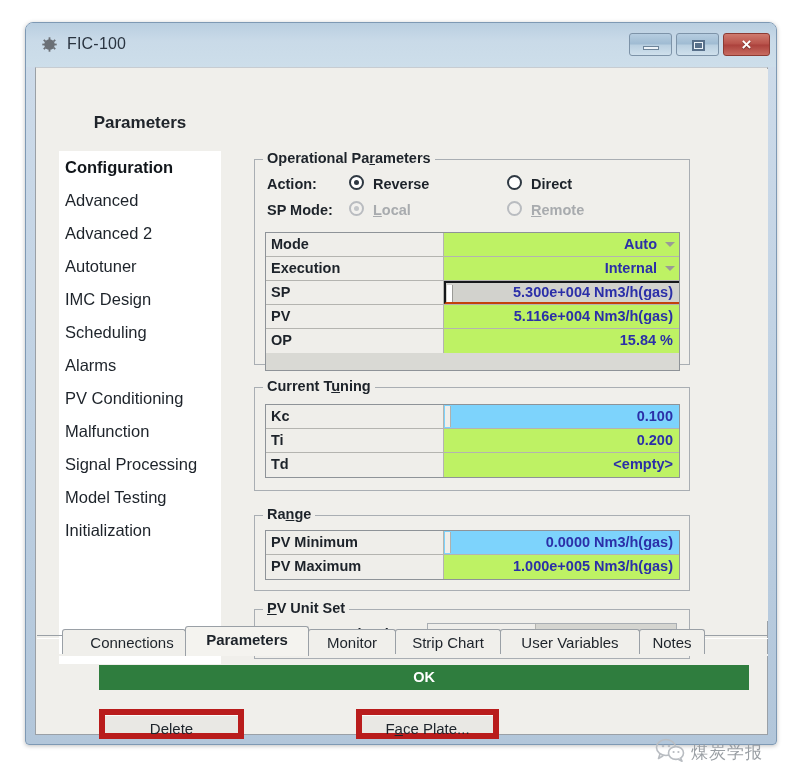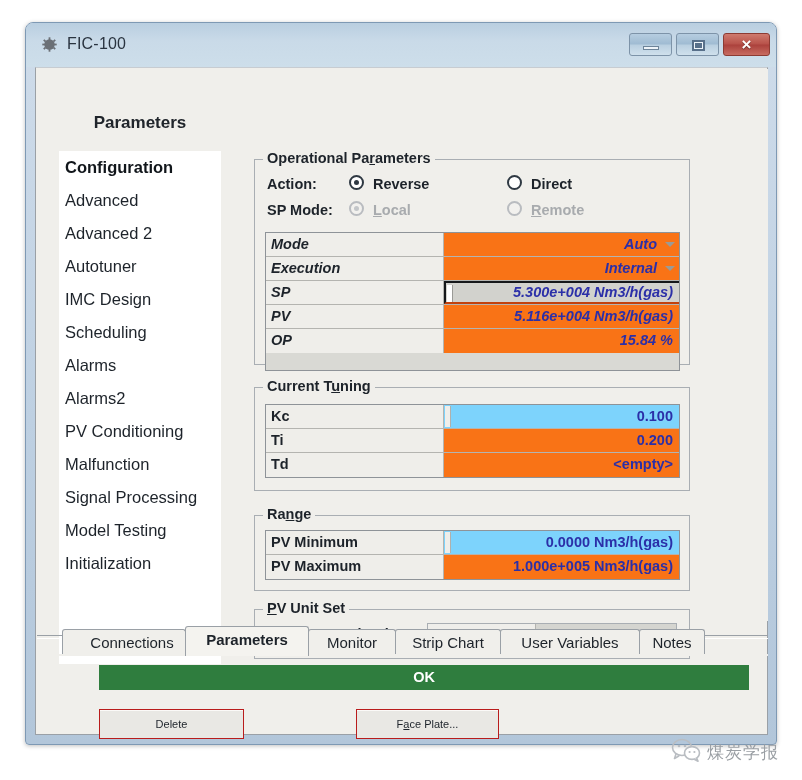--- a/index.html
+++ b/index.html
@@ -120,42 +120,42 @@
   .gname{
     width:178px;background:#efeeea;border-right:1px solid #b4b4b0;
     font-size:14.5px;font-weight:bold;color:#1d232a;
     line-height:23px;padding-left:5px;box-sizing:border-box;
   }
   .gval{
     flex:1;background:#d5d5d0;position:relative;
     font-size:14.5px;font-weight:bold;color:#2b2fa8;
     line-height:23px;text-align:right;padding-right:6px;box-sizing:border-box;
   }
-  .gval.light{background:#f97316;}
+  .gval.light{background:#bef264;}
   .gval.dark{background:#7dd3fc;}
   .gval.focus{
     background:#d2d2cd;border-top:2px solid #16181a;border-bottom:2px solid #c2410c;
     border-left:2px solid #16181a;line-height:19px;
   }
   .gval.focus .caret{
     position:absolute;left:1px;top:2px;width:5px;height:17px;background:#ffffff;
     border-right:1px solid #9a9a96;
   }
   .gval .tick{
     position:absolute;left:1px;top:1px;width:5px;height:21px;background:#efeeea;
     border-right:1px solid #b0b0ac;
   }
   .ddarrow{
     position:absolute;right:4px;top:9px;width:0;height:0;
     border-left:5px solid transparent;border-right:5px solid transparent;
     border-top:5px solid #9a9a96;
   }
   .gval.hasdd{padding-right:22px;}
 
-  #grid-op{left:10px;top:72px;width:415px;height:139px;font-style:italic;}
+  #grid-op{left:10px;top:72px;width:415px;height:139px;}
   #grid-tune{left:10px;top:16px;width:415px;height:74px;}
   #grid-range{left:10px;top:14px;width:415px;height:50px;}
 
   
   #chk-box{
     position:absolute;left:14px;top:16px;width:17px;height:17px;
     border:2px solid #2f3943;background:#fff;box-sizing:border-box;
   }
   #chk-lbl{position:absolute;left:38px;top:16px;font-size:14.5px;font-weight:bold;color:#1d232a;}
   #unit-fields{
@@ -195,31 +195,31 @@
   }
 
   
   #status{
     position:absolute;left:63px;top:597px;width:650px;height:25px;
     background:#2f7d3e;color:#ffffff;font-size:14.5px;font-weight:bold;
     line-height:25px;text-align:center;
   }
   .pbtn{
     position:absolute;height:30px;
-    background:#e9e8e4;border:1px solid #b91c1c;box-sizing:border-box;
-    font-size:11px;color:#1d232a;line-height:28px;text-align:center;
+    background:#e9e8e4;border:6px solid #b91c1c;box-sizing:border-box;
+    font-size:15px;color:#1d232a;line-height:28px;text-align:center;
     box-shadow:inset 0 1px 0 #fbfaf8;
   }
   #btn-delete{left:63px;top:641px;width:145px;}
   #btn-face{left:320px;top:641px;width:143px;}
 
   
   #watermark{
     position:absolute;left:655px;top:735px;width:140px;height:34px;
-    display:flex;align-items:center;gap:6px;justify-content:center;
+    display:flex;align-items:center;gap:6px;
   }
   #wm-text{font-size:17px;color:#9a9fa4;font-family:"DejaVu Sans", sans-serif;letter-spacing:1px;}
 </style>
 </head>
 <body>
 
 <div id="window">
 
   <div id="titlebar">
     <span id="win-icon">
@@ -257,21 +257,20 @@
 
       <div id="sb-header">Parameters</div>
       <div id="sidebar">
           <div class="sb-item sel"><span>Configuration</span></div>
           <div class="sb-item"><span>Advanced</span></div>
           <div class="sb-item"><span>Advanced 2</span></div>
           <div class="sb-item"><span>Autotuner</span></div>
           <div class="sb-item"><span>IMC Design</span></div>
           <div class="sb-item"><span>Scheduling</span></div>
           <div class="sb-item"><span>Alarms</span></div>
-          <div class="sb-item"><span>Alarms2</span></div>
           <div class="sb-item"><span>PV Conditioning</span></div>
           <div class="sb-item"><span>Malfunction</span></div>
           <div class="sb-item"><span>Signal Processing</span></div>
           <div class="sb-item"><span>Model Testing</span></div>
           <div class="sb-item"><span>Initialization</span></div>
         </div>
 
       <div class="group" id="grp-op">
         <span class="legend"><span>Operational Pa</span><span class="u">r</span><span>ameters</span></span>
 

